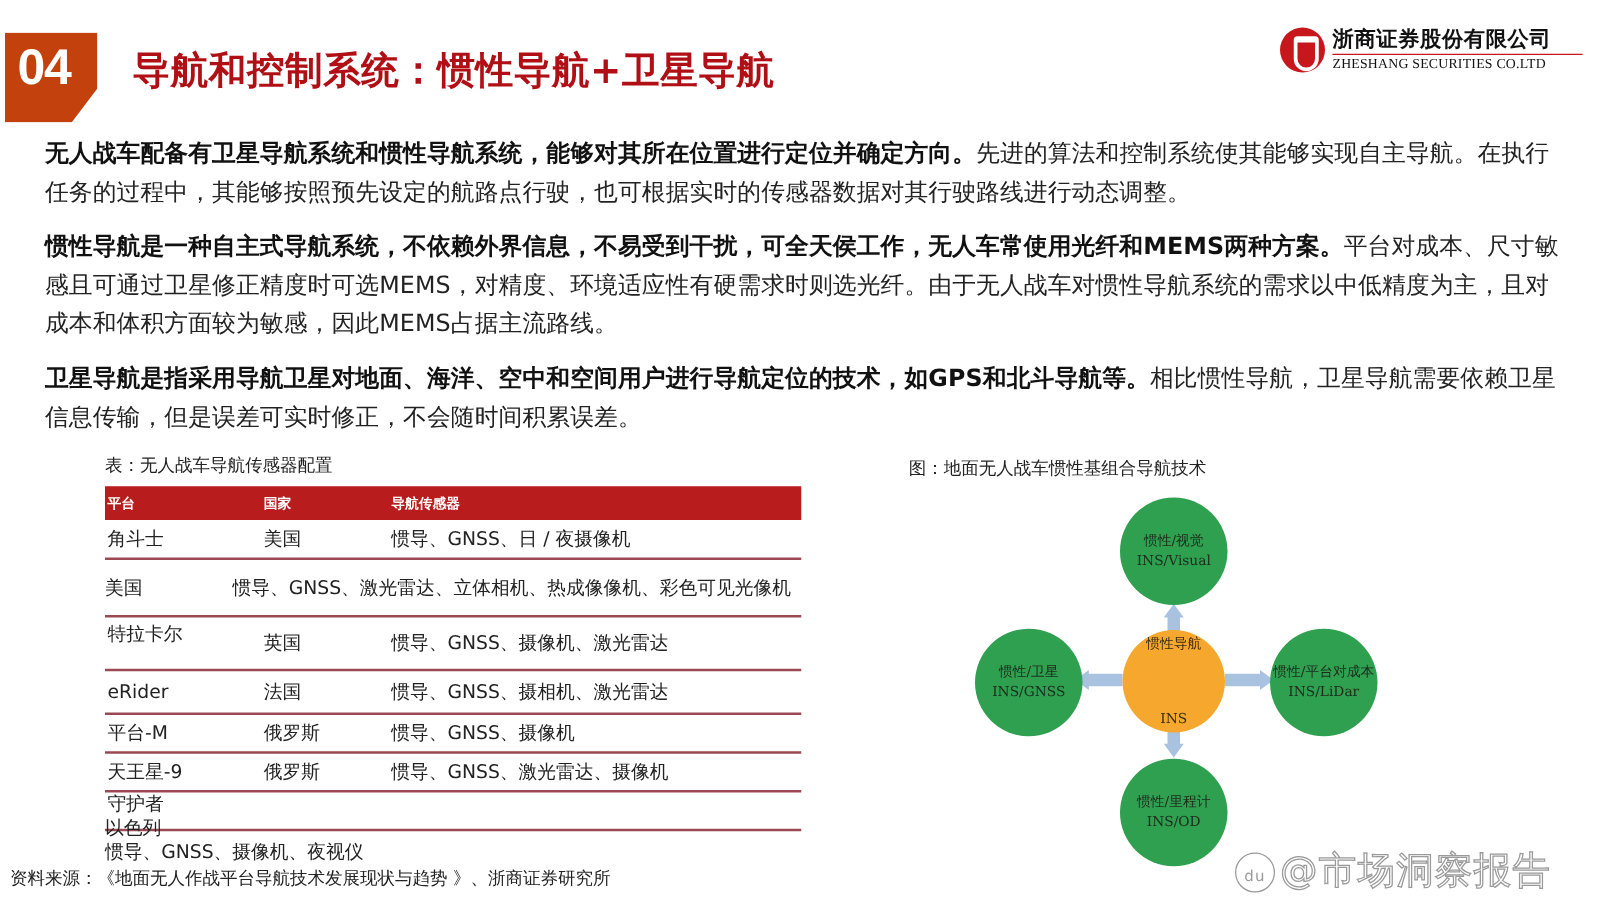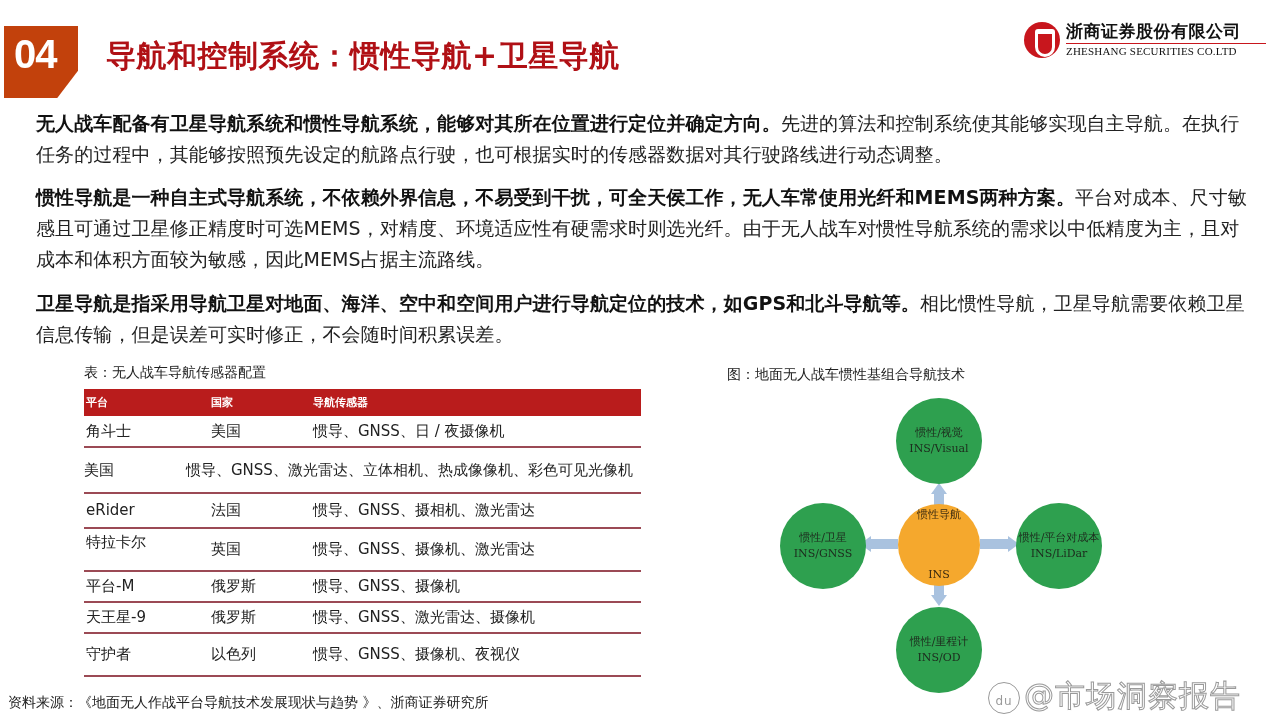--- a/index.html
+++ b/index.html
@@ -129,41 +129,41 @@
 
   <div class="trow" style="height:32px;">
     <div class="cell col1">角斗士</div>
     <div class="cell col2">美国</div>
     <div class="cell col3">惯导、GNSS、日 / 夜摄像机</div>
   </div>
   <div class="trow" style="height:46px;">
     <div class="cell col2">美国</div>
     <div class="cell col3" style="padding-right:6px;">惯导、GNSS、激光雷达、立体相机、热成像像机、彩色可见光像机</div>
   </div>
+  <div class="trow" style="height:43px;">
+    <div class="cell col1 top">特拉卡尔</div>
+    <div class="cell col2">英国</div>
+    <div class="cell col3">惯导、GNSS、摄像机、激光雷达</div>
+  </div>
   <div class="trow" style="height:35px;">
     <div class="cell col1">eRider</div>
     <div class="cell col2">法国</div>
     <div class="cell col3">惯导、GNSS、摄相机、激光雷达</div>
   </div>
-  <div class="trow" style="height:43px;">
-    <div class="cell col1 top">特拉卡尔</div>
-    <div class="cell col2">英国</div>
-    <div class="cell col3">惯导、GNSS、摄像机、激光雷达</div>
-  </div>
   <div class="trow" style="height:31px;">
     <div class="cell col1">平台-M</div>
     <div class="cell col2">俄罗斯</div>
     <div class="cell col3">惯导、GNSS、摄像机</div>
   </div>
   <div class="trow" style="height:31px;">
     <div class="cell col1">天王星-9</div>
     <div class="cell col2">俄罗斯</div>
     <div class="cell col3">惯导、GNSS、激光雷达、摄像机</div>
   </div>
-  <div class="trow" style="height:43px;">
+  <div class="trow" style="height:31px;flex-direction:column;">
     <div class="cell col1">守护者</div>
     <div class="cell col2">以色列</div>
     <div class="cell col3">惯导、GNSS、摄像机、夜视仪</div>
   </div>
 </div>
 
 <div class="fig-caption">图：地面无人战车惯性基组合导航技术</div>
 <div class="diagram">
 
   <div class="arrow" style="left:164px; top:98px; width:10px; height:14px;"></div>

